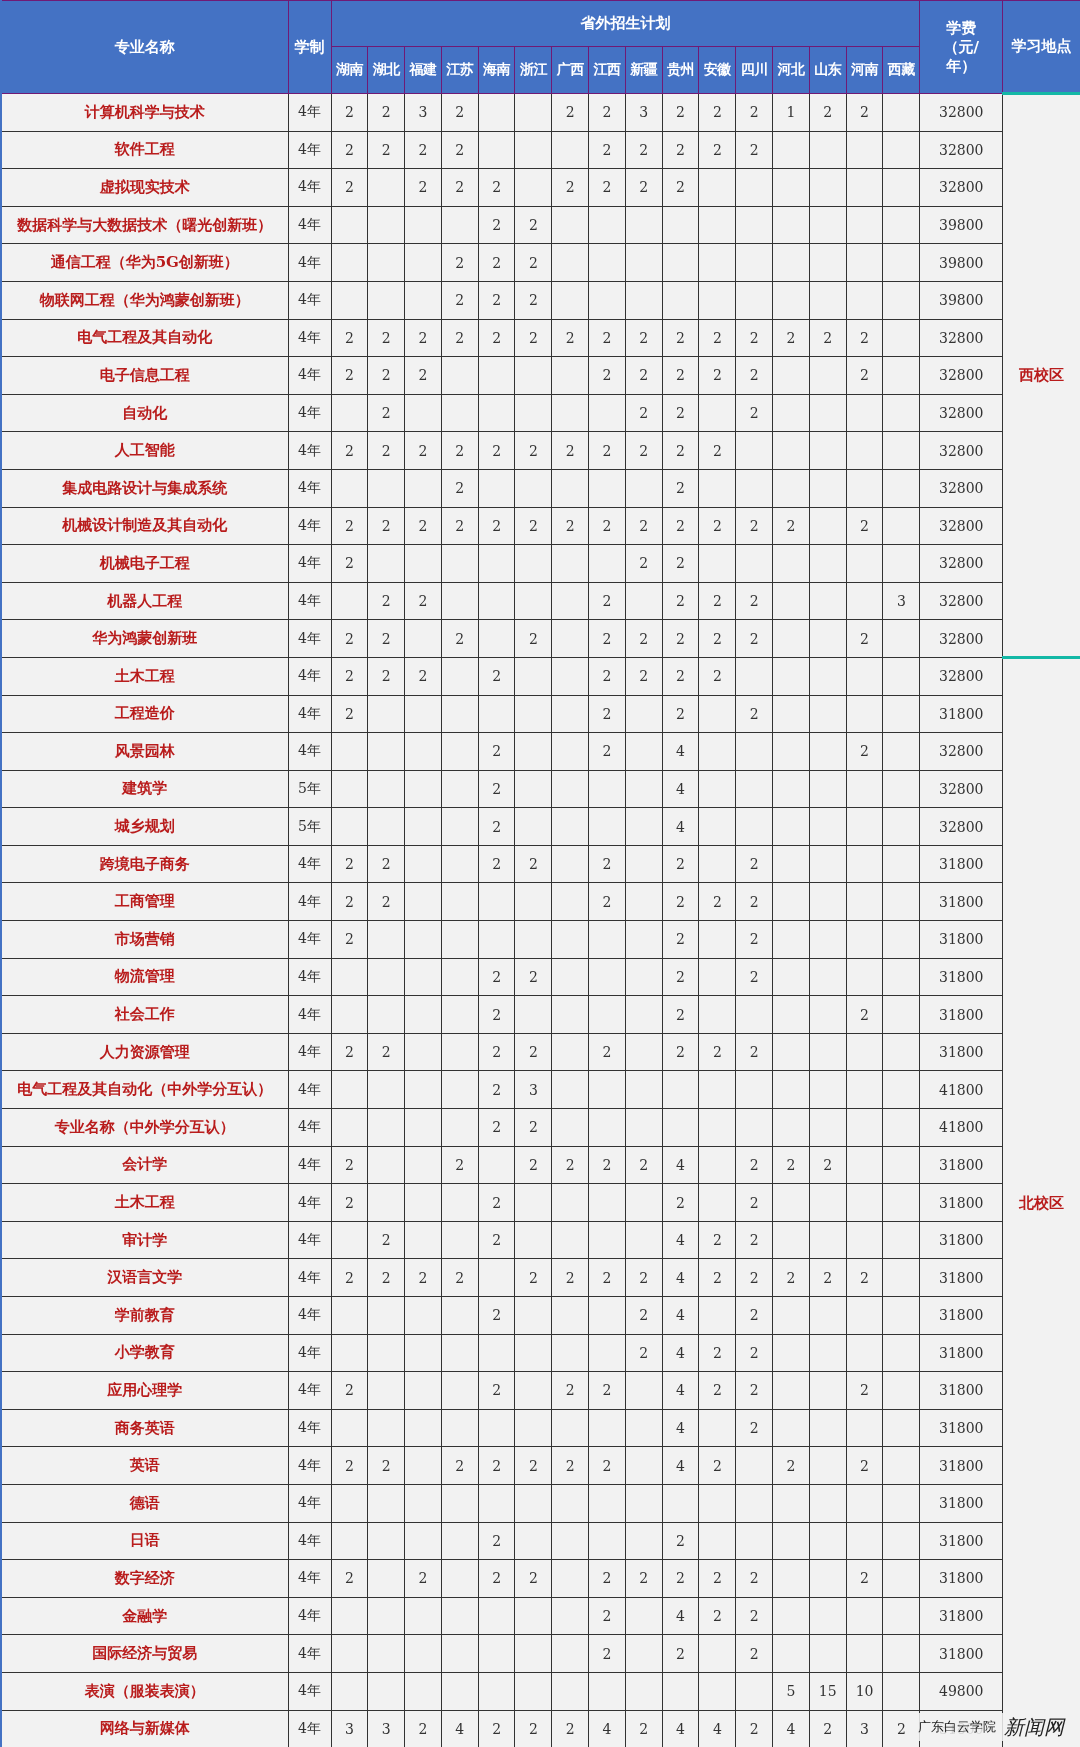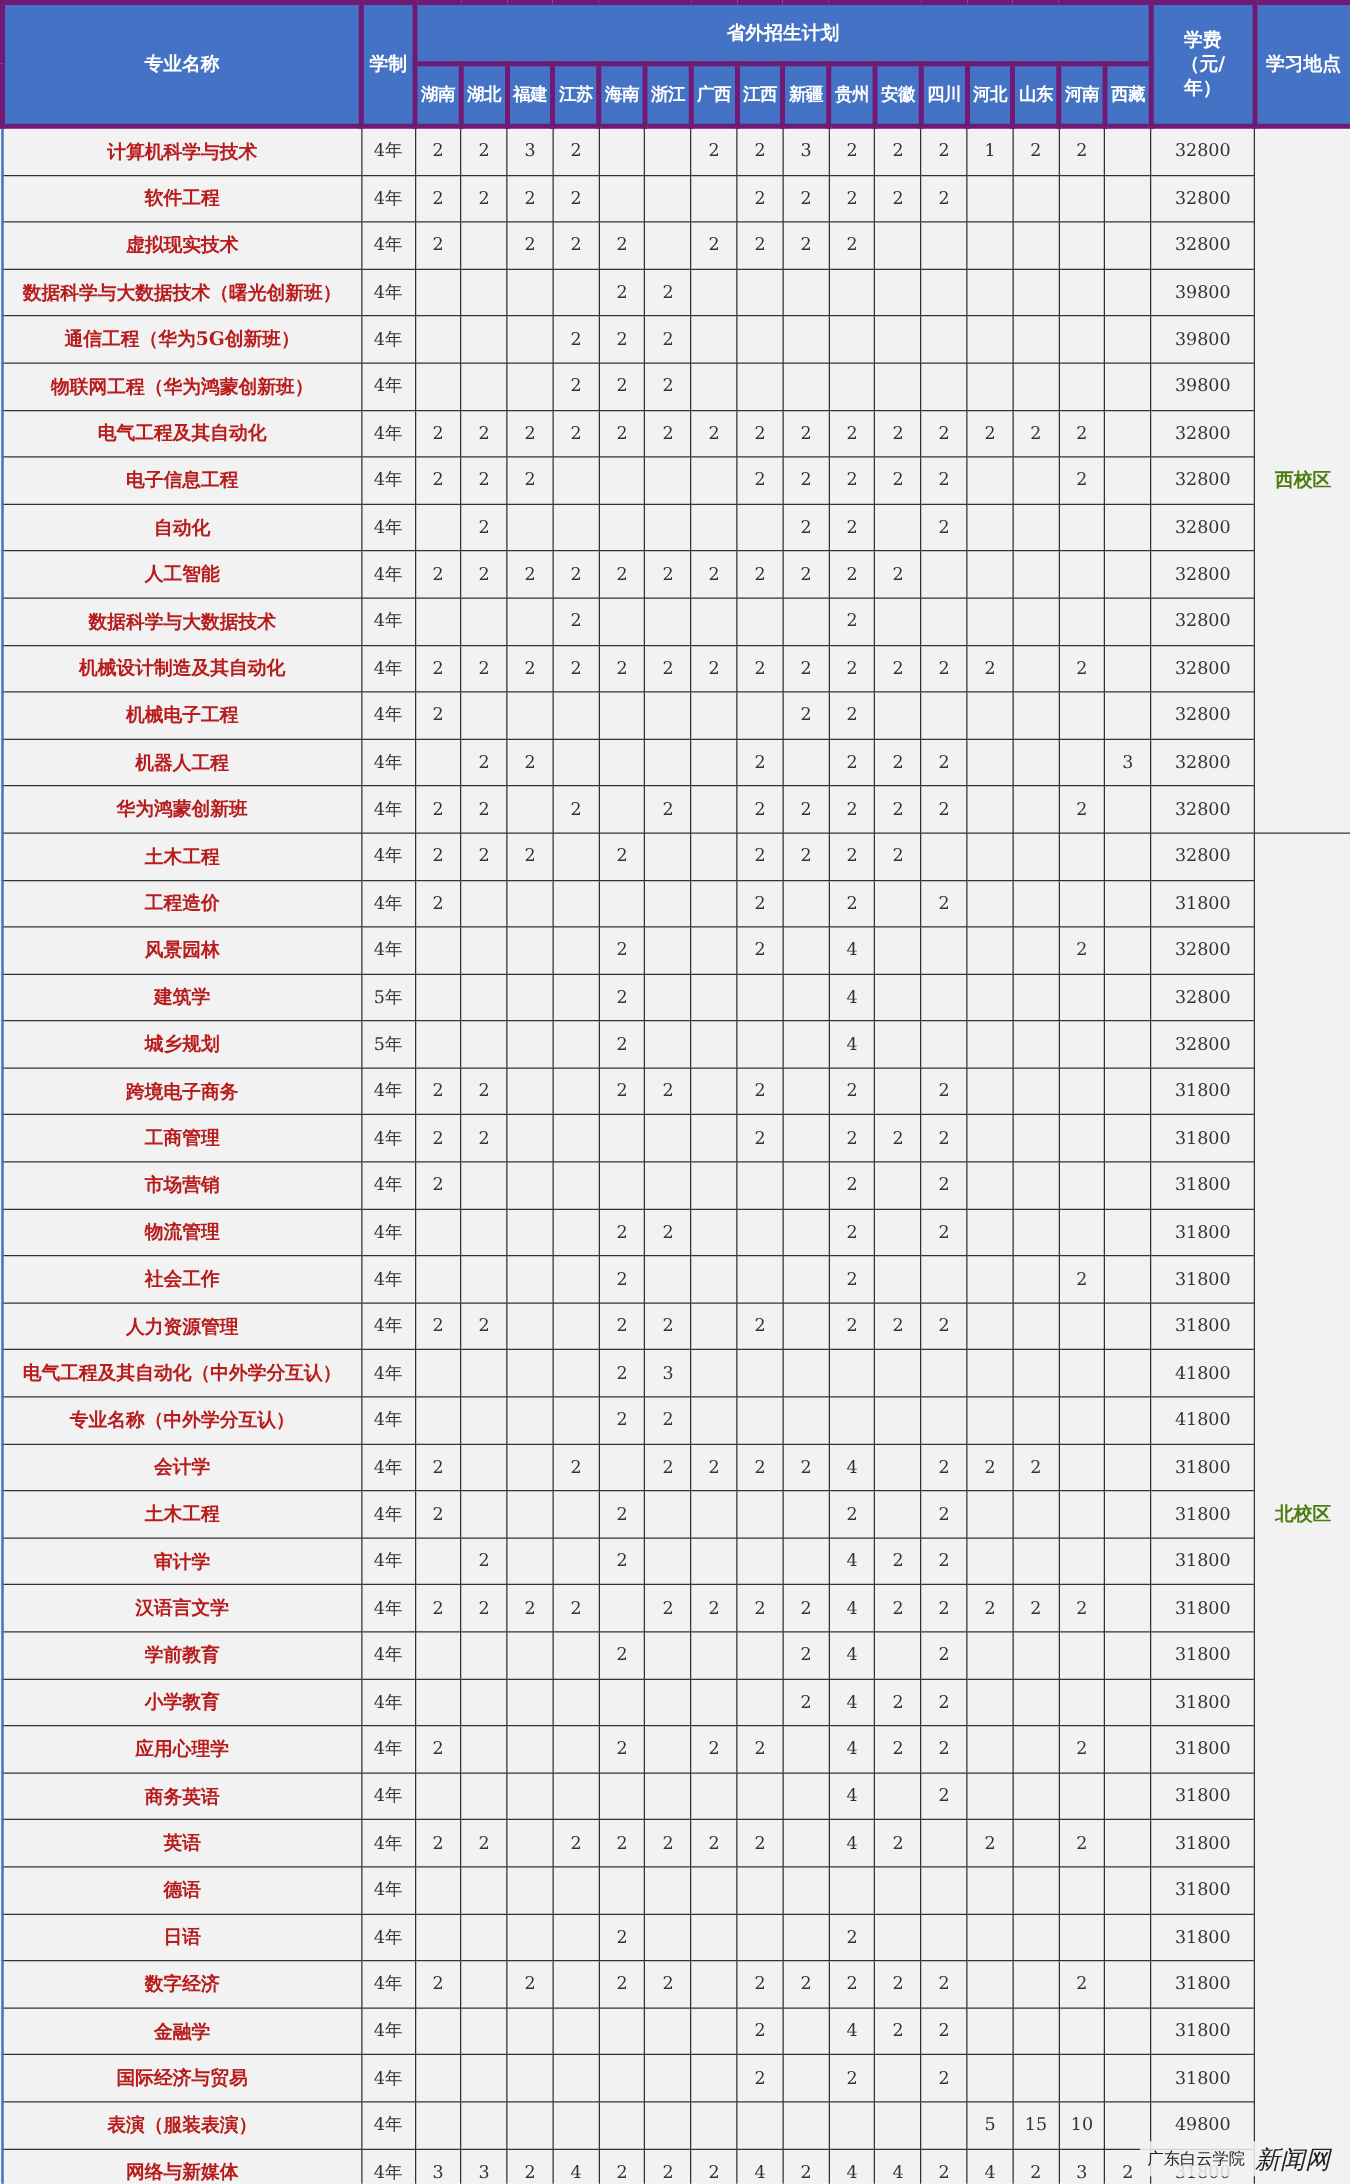--- a/index.html
+++ b/index.html
@@ -11,40 +11,40 @@
     background: #f2f2f2;
     border-left: 2px solid #4472c4;
     border-right: 2px solid #4472c4;
     border-bottom: 2px solid #4472c4;
   }
   table.plan th {
     background: #4472c4;
     color: #ffffff;
     font-weight: bold;
     font-size: 15px;
-    border: 4px solid #701a75;
+    border: 1px solid #701a75;
     text-align: center;
     padding: 0;
   }
   table.plan th.prov { font-size: 14px; letter-spacing: -0.5px; height: 46px; }
   table.plan th.group { height: 45px; }
   table.plan td {
     border: 1px solid #333333;
     height: 36.6px;
     text-align: center;
     font-size: 14px;
     color: #333;
     padding: 0;
     white-space: nowrap;
     overflow: hidden;
   }
   table.plan td.name { font-weight: bold; font-size: 15px; color: #b91c1c; border-left: none; }
   table.plan td.years { font-size: 14px; }
   table.plan td.fee { font-size: 14px; }
-  table.plan td.campus { font-weight: bold; font-size: 15px; color: #4d7c0f; border-right: none; border-top: 1px solid #14b8a6; }
+  table.plan td.campus { font-weight: bold; font-size: 15px; color: #b91c1c; border-right: none; border-top: 3px solid #14b8a6; }
   .watermark {
     position: absolute; left: 912px; top: 1713px; width: 168px; height: 28px;
     background: rgba(242,242,242,0.85);
     font-family: "DejaVu Sans", sans-serif; font-size: 13px; color: #222;
     display: flex; align-items: center; gap: 8px; padding-left: 6px;
   }
   .watermark .wm-b { font-family: "DejaVu Serif", serif; font-style: italic; font-size: 20px; }
 </style>
 </head>
 <body>
@@ -305,21 +305,21 @@
         <td class="q">2</td>
         <td class="q">2</td>
         <td class="q"></td>
         <td class="q"></td>
         <td class="q"></td>
         <td class="q"></td>
         <td class="q"></td>
         <td class="fee">32800</td>
       </tr>
       <tr>
-        <td class="name">数据科学与大数据技术</td>
+        <td class="name">集成电路设计与集成系统</td>
         <td class="years">4年</td>
         <td class="q"></td>
         <td class="q"></td>
         <td class="q"></td>
         <td class="q">2</td>
         <td class="q"></td>
         <td class="q"></td>
         <td class="q"></td>
         <td class="q"></td>
         <td class="q"></td>

